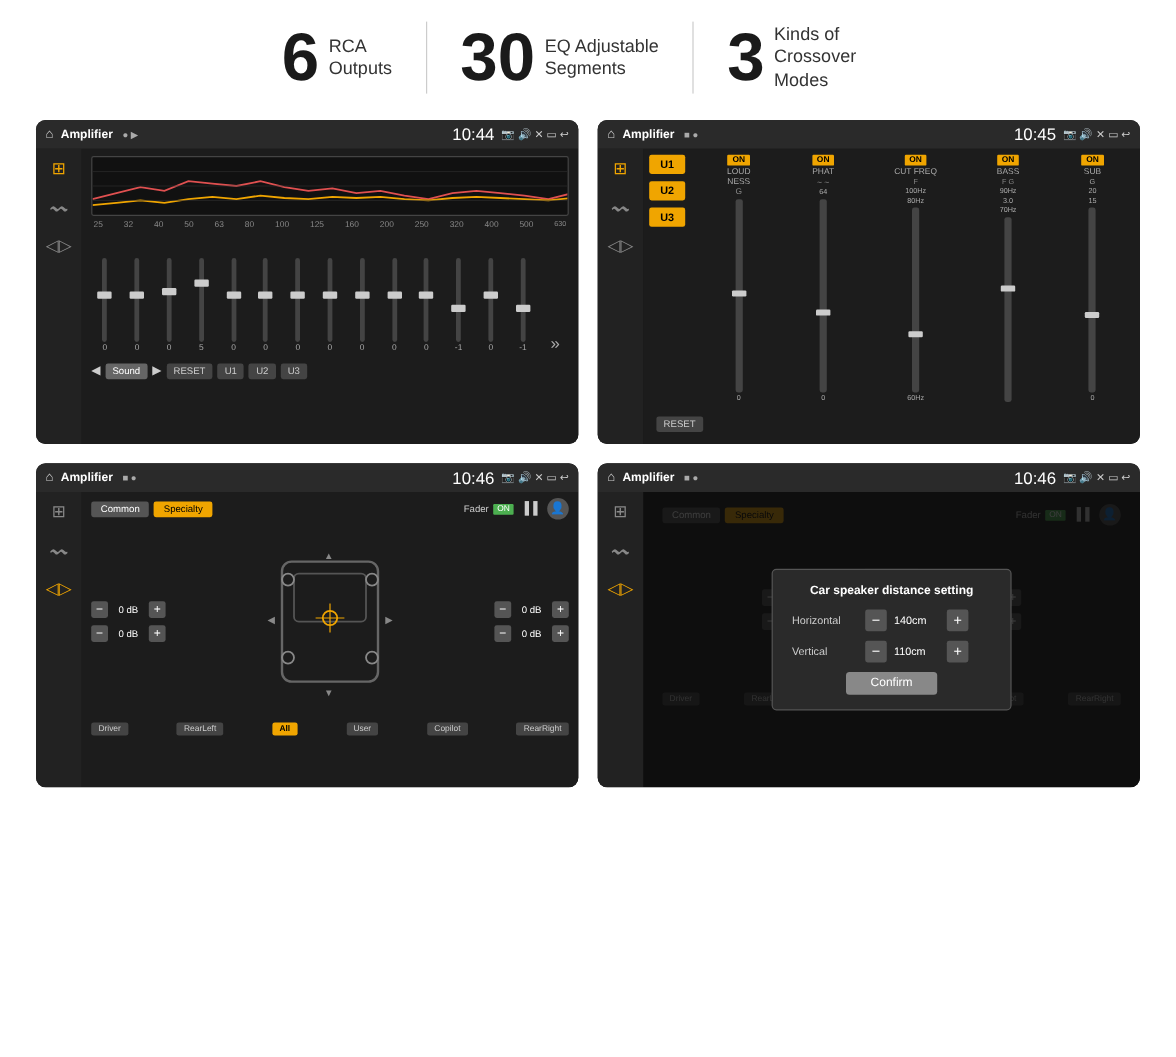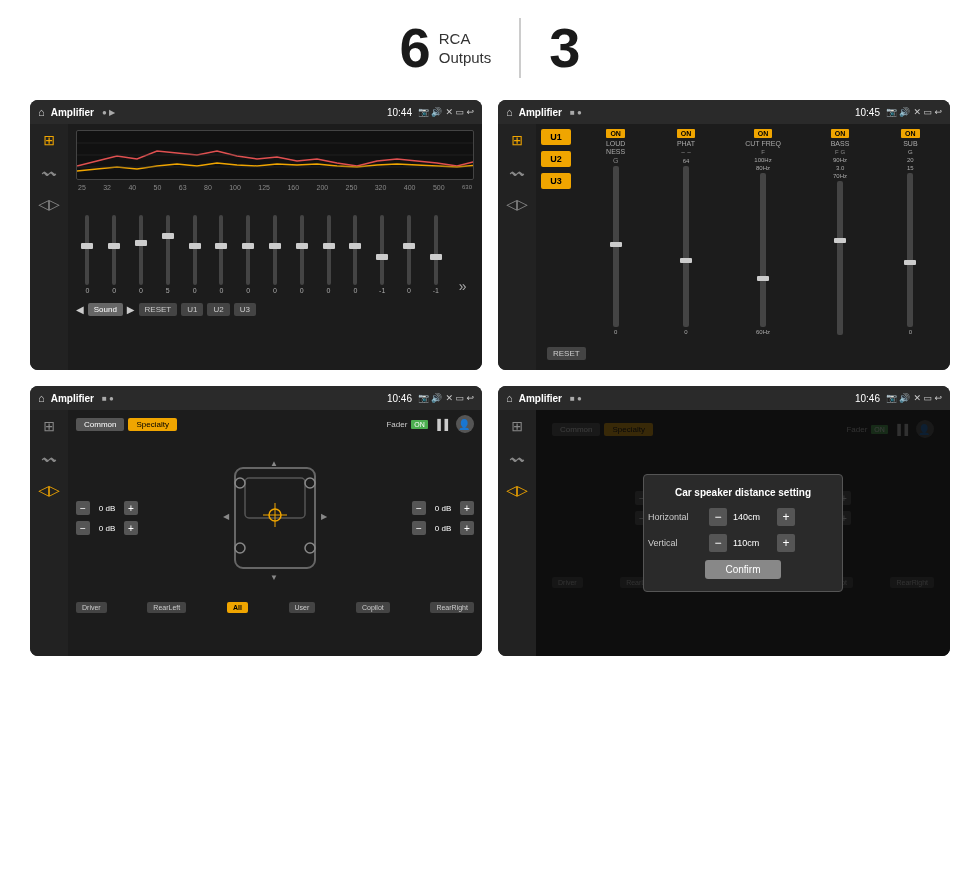--- a/index.html
+++ b/index.html
@@ -95,21 +95,21 @@
       font-weight: bold;
     }
     .topbar-dots {
       color: #aaa;
       font-size: 8px;
       margin-left: 2px;
     }
     .topbar-spacer { flex: 1; }
     .topbar-time {
       color: #fff;
-      font-size: 10px;
+      font-size: 14px;
     }
     .topbar-icons {
       display: flex;
       gap: 4px;
       color: #ccc;
       font-size: 9px;
     }
 
     
     .screen-body {
@@ -275,21 +275,21 @@
       position: absolute;
       top: 0; left: 0; right: 0; bottom: 0;
       background: rgba(0,0,0,0.5);
       display: flex;
       align-items: center;
       justify-content: center;
     }
     .dialog-box {
       background: #2a2a2a;
       border-radius: 4px;
-      padding: 12px 4px;
+      padding: 12px 16px;
       width: 200px;
       border: 1px solid #555;
     }
     .dialog-title {
       color: #fff;
       font-size: 10px;
       font-weight: bold;
       text-align: center;
       margin-bottom: 10px;
     }
@@ -341,23 +341,34 @@
 
   <div class="stats-row">
     <div class="stat-item">
       <span class="stat-number">6</span>
       <span class="stat-text">
         <span>RCA</span><br>
         <span>Outputs</span>
       </span>
     </div>
     <div class="stat-divider"></div>
+    <div class="stat-item">
+      <span class="stat-number">30</span>
+      <span class="stat-text">
+        <span>EQ Adjustable</span><br>
+        <span>Segments</span>
+      </span>
+    </div>
     <div class="stat-divider"></div>
     <div class="stat-item">
       <span class="stat-number">3</span>
+      <span class="stat-text">
+        <span>Kinds of</span><br>
+        <span>Crossover Modes</span>
+      </span>
     </div>
   </div>
 
   <div class="screens-grid">
 
     <div class="screen eq-screen">
 
       <div class="screen-topbar">
         <span class="topbar-home">⌂</span>
         <span class="topbar-title">Amplifier</span>

